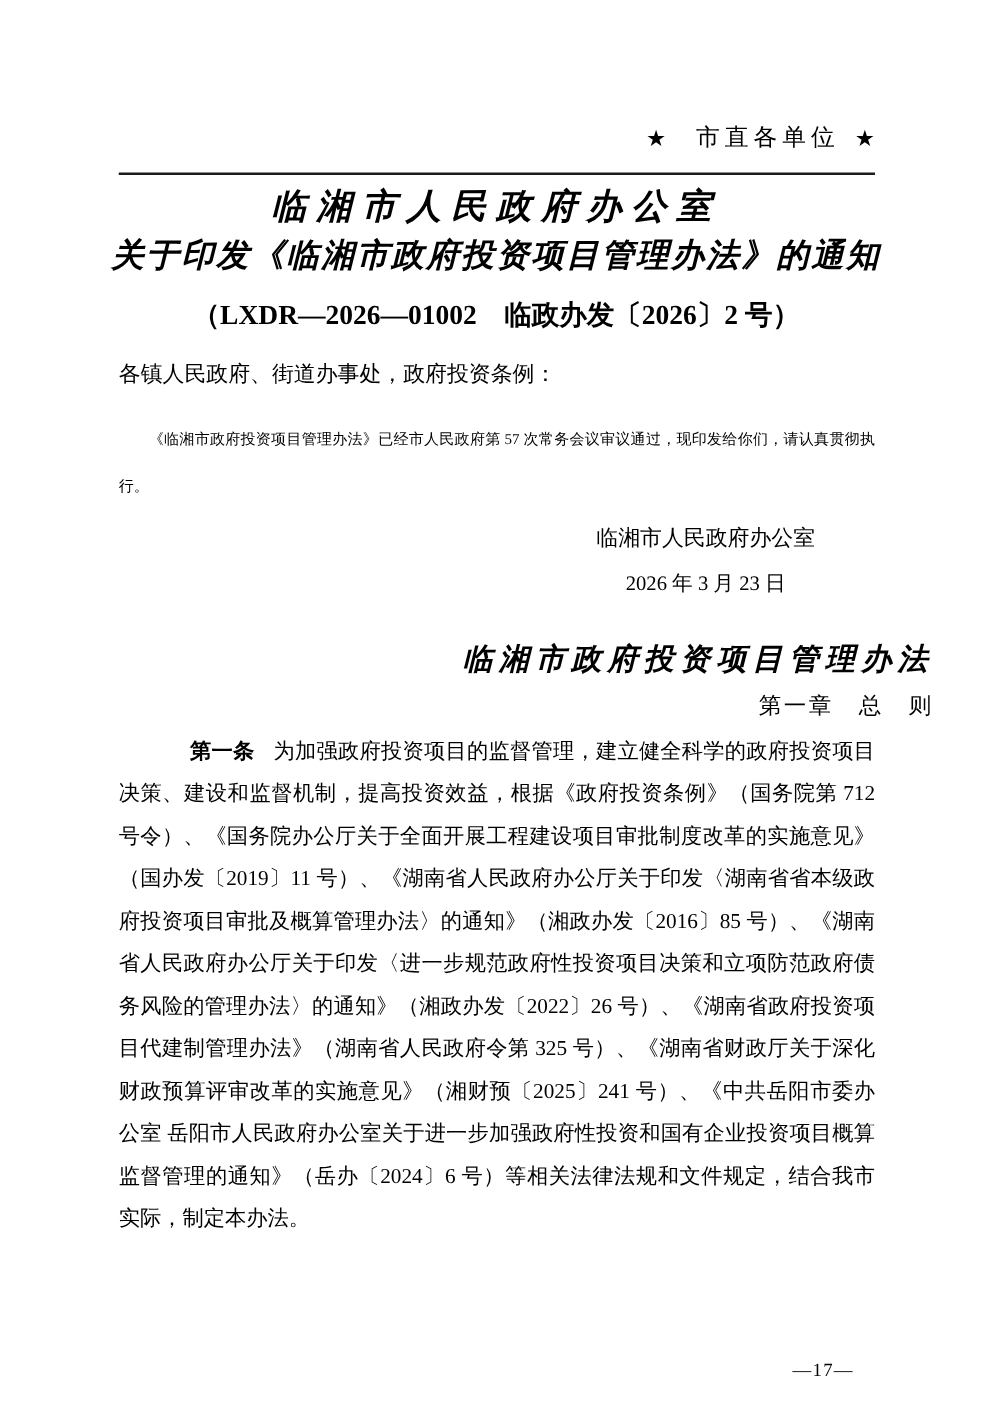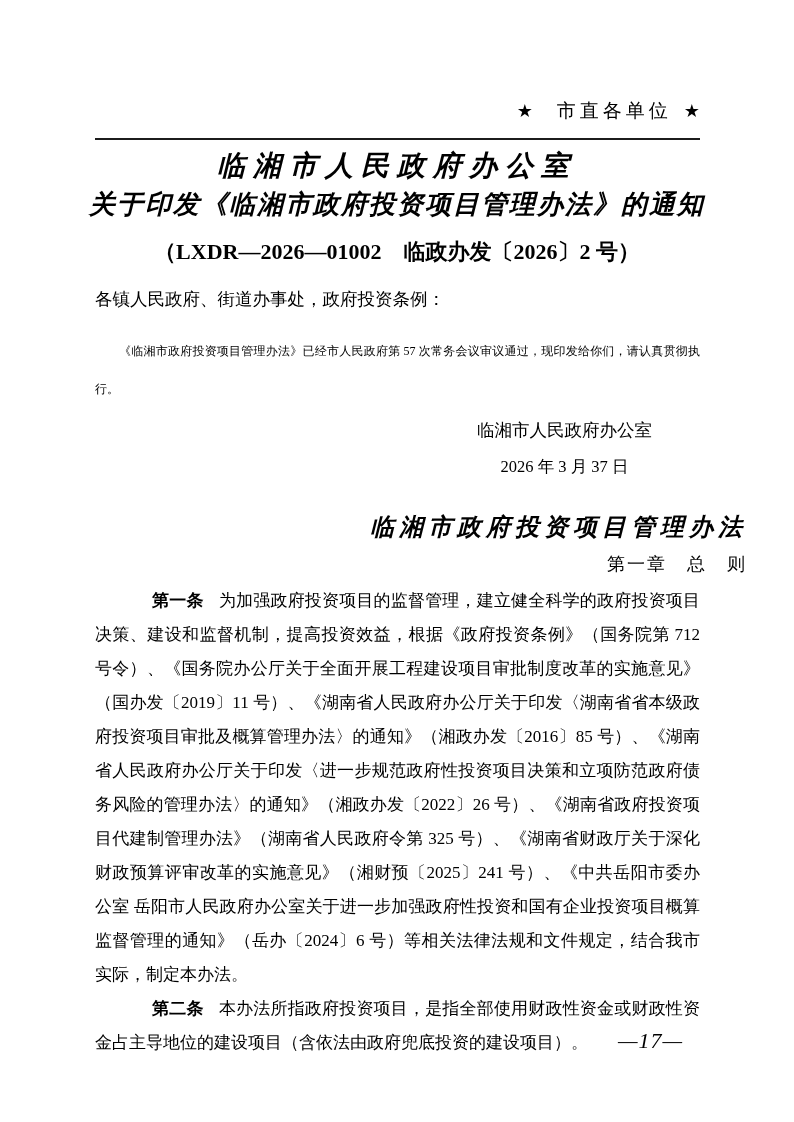--- a/index.html
+++ b/index.html
@@ -138,25 +138,24 @@
   }
   .article-label {
     font-weight: bold;
     margin-right: 0.9em;
     margin-left: 23px;
   }
 
   
   .page-number {
     position: absolute;
-    top: 1028px;
+    top: 1089px;
     right: 111px;
-    font-size: 22px;
+    font-size: 15px;
     letter-spacing: 1px;
-    font-style: italic;
   }
 </style>
 </head>
 <body>
 
 <div class="page">
 
   <div class="masthead">
     <span class="star star-left">★</span>
     <span class="mast-title">市直各单位</span>
@@ -168,30 +167,27 @@
     <div class="t1">临湘市人民政府办公室</div>
     <div class="t2">关于印发《临湘市政府投资项目管理办法》的通知</div>
     <div class="t3">（LXDR—2026—01002　临政办发〔2026〕2 号）</div>
   </div>
 
   <div class="salutation">各镇人民政府、街道办事处，政府投资条例：</div>
   <p class="notice-body">《临湘市政府投资项目管理办法》已经市人民政府第 57 次常务会议审议通过，现印发给你们，请认真贯彻执行。</p>
 
   <div class="signature">
     <div class="signer">临湘市人民政府办公室</div>
-    <div class="sign-date">2026 年 3 月 37 日</div>
+    <div class="sign-date">2026 年 3 月 23 日</div>
   </div>
 
   <div class="law-title">临湘市政府投资项目管理办法</div>
   <div class="chapter-heading">第一章　总　则</div>
 
   <div class="articles">
     <p>
       <span class="article-label">第一条</span><span>为加强政府投资项目的监督管理，建立健全科学的政府投资项目决策、建设和监督机制，提高投资效益，根据《政府投资条例》（国务院第 712 号令）、《国务院办公厅关于全面开展工程建设项目审批制度改革的实施意见》（国办发〔2019〕11 号）、《湖南省人民政府办公厅关于印发〈湖南省省本级政府投资项目审批及概算管理办法〉的通知》（湘政办发〔2016〕85 号）、《湖南省人民政府办公厅关于印发〈进一步规范政府性投资项目决策和立项防范政府债务风险的管理办法〉的通知》（湘政办发〔2022〕26 号）、《湖南省政府投资项目代建制管理办法》（湖南省人民政府令第 325 号）、《湖南省财政厅关于深化财政预算评审改革的实施意见》（湘财预〔2025〕241 号）、《中共岳阳市委办公室 岳阳市人民政府办公室关于进一步加强政府性投资和国有企业投资项目概算监督管理的通知》（岳办〔2024〕6 号）等相关法律法规和文件规定，结合我市实际，制定本办法。</span>
     </p>
-    <p>
-      <span class="article-label">第二条</span><span>本办法所指政府投资项目，是指全部使用财政性资金或财政性资金占主导地位的建设项目（含依法由政府兜底投资的建设项目）。</span>
-    </p>
   </div>
 
   <div class="page-number">—17—</div>
 
 </div>
 
 </body></html>

